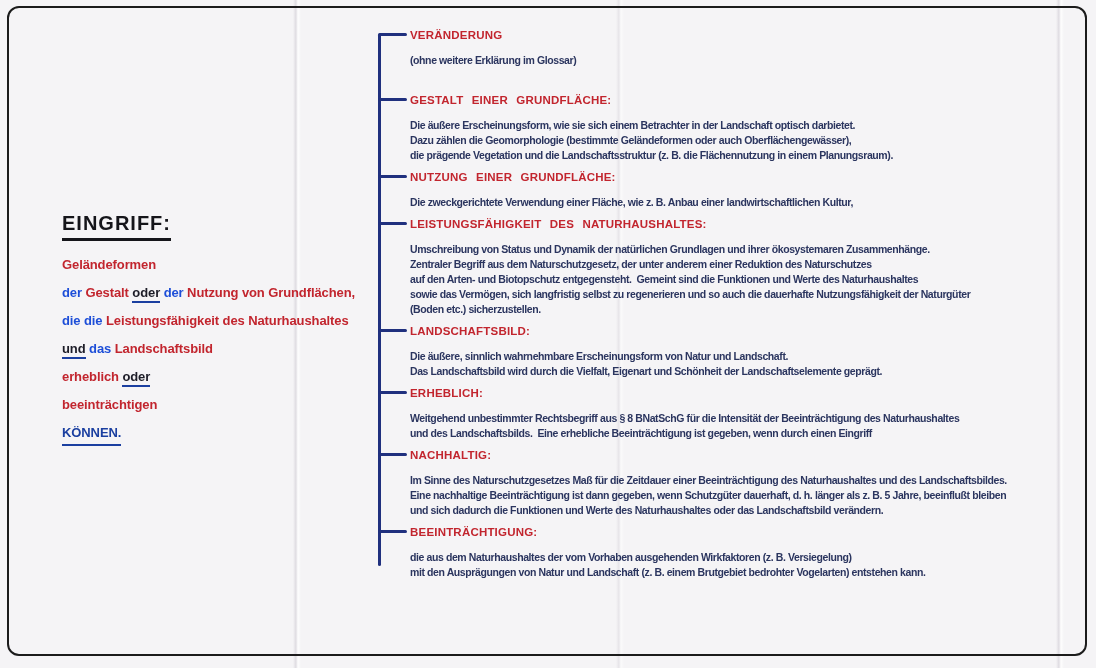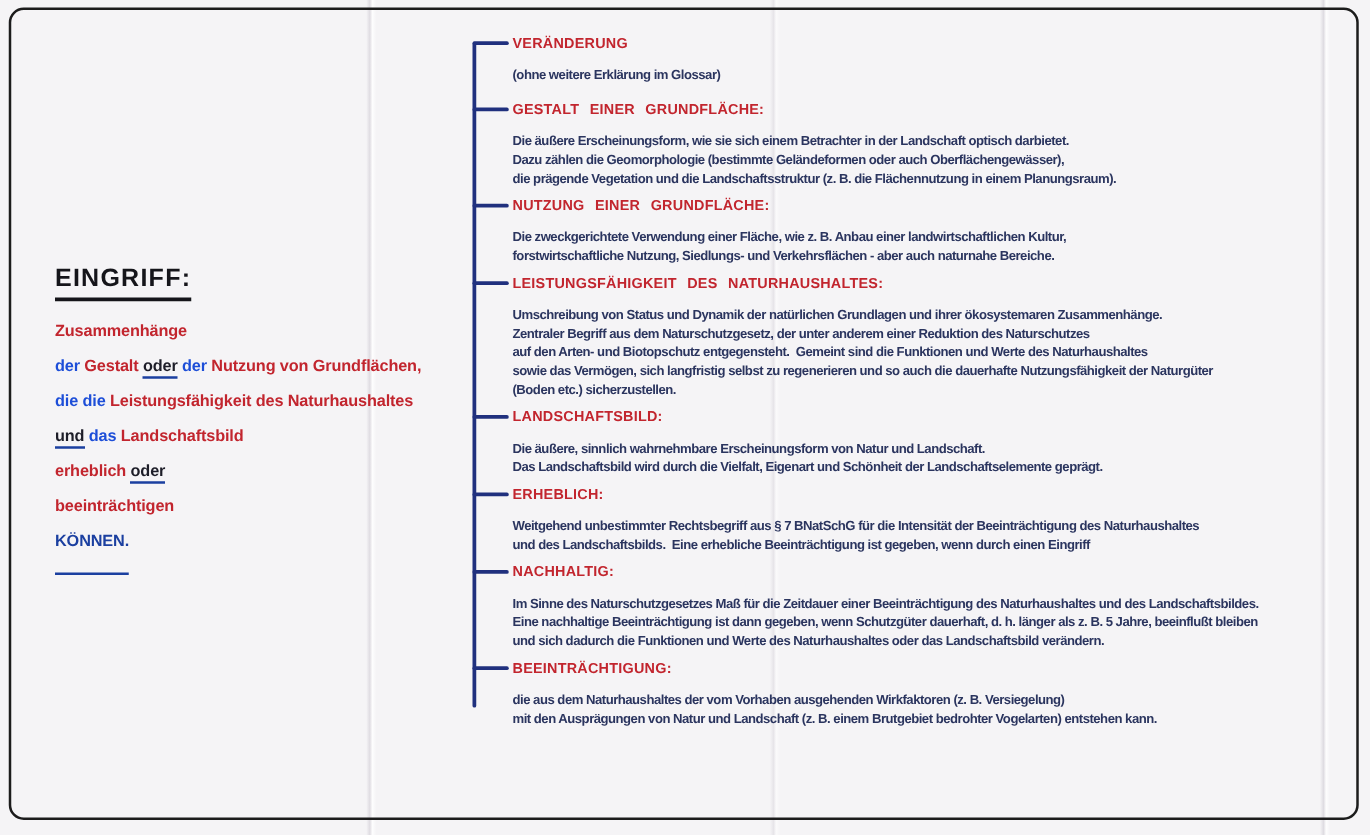--- a/index.html
+++ b/index.html
@@ -15,45 +15,45 @@
   }
   .crease {
     position:absolute; top:0; bottom:0; width:8px; pointer-events:none;
     background:linear-gradient(90deg, rgba(135,125,145,0) 0%, rgba(135,125,145,0.20) 35%, rgba(255,255,255,0.85) 62%, rgba(135,125,145,0) 100%);
   }
   .crease-1 { left:293px; }
   .crease-2 { left:616px; opacity:.65; }
   .crease-3 { left:1056px; }
 
   
-  .left-panel { position:absolute; left:44px; top:212px; width:320px; }
+  .left-panel { position:absolute; left:62px; top:212px; width:320px; }
   .title {
     display:inline-block; margin:0 0 16px 0;
     font-size:20px; font-weight:700; color:#15151a; letter-spacing:1px;
     border-bottom:3px solid #15151a; padding-bottom:3px;
   }
   .def-line {
     font-size:13px; font-weight:700; line-height:15px;
     margin-bottom:13px; letter-spacing:-0.1px; white-space:pre;
   }
   .seg-red    { color:#c2252e; }
   .seg-dark   { color:#1d4ed8; }
   .seg-dark-u { color:#1d1d28; border-bottom:2.5px solid #1b3fa0; padding-bottom:1px; }
-  .seg-blue-u { color:#1b3fa0; border-bottom:2.5px solid #1b3fa0; padding-bottom:18px; }
+  .seg-blue-u { color:#1b3fa0; border-bottom:2.5px solid #1b3fa0; padding-bottom:4px; }
 
   
   .glossary {
     position:absolute; left:378px; top:28px; width:705px;
     padding-left:32px; box-sizing:border-box;
   }
   #bracket-bar {
     position:absolute; left:0; width:3px; background:#20307e; border-radius:2px;
   }
   .entry { margin-bottom:7px; }
-  .entry:first-child { margin-bottom:13px; }
+  .entry:first-child { margin-bottom:25px; }
   .term {
     position:relative; color:#c2252e; font-weight:700; font-size:11.5px;
     line-height:14px; letter-spacing:0.2px; word-spacing:5px; margin-bottom:11px;
   }
   .tick {
     position:absolute; left:-32px; top:5px; width:29px; height:3px;
     background:#20307e; border-radius:2px;
   }
   .g-line {
     color:#2b355f; font-weight:700; font-size:10.5px; line-height:15px;
@@ -65,21 +65,21 @@
 
 <div>
   <div class="crease crease-1"></div>
   <div class="crease crease-2"></div>
   <div class="crease crease-3"></div>
   <div class="page-border"></div>
 
   <div class="left-panel">
     <h1 class="title">EINGRIFF:</h1>
     <div id="left-lines">
-        <div class="def-line"><span class="seg-red">Zusammenhänge</span></div>
+        <div class="def-line"><span class="seg-red">Geländeformen</span></div>
         <div class="def-line"><span class="seg-dark">der </span><span class="seg-red">Gestalt</span><span class="seg-dark"> </span><span class="seg-dark-u">oder</span><span class="seg-dark"> der </span><span class="seg-red">Nutzung von Grundflächen,</span></div>
         <div class="def-line"><span class="seg-dark">die die </span><span class="seg-red">Leistungsfähigkeit des Naturhaushaltes</span></div>
         <div class="def-line"><span class="seg-dark-u">und</span><span class="seg-dark"> das </span><span class="seg-red">Landschaftsbild</span></div>
         <div class="def-line"><span class="seg-red">erheblich</span><span class="seg-dark"> </span><span class="seg-dark-u">oder</span></div>
         <div class="def-line"><span class="seg-red">beeinträchtigen</span></div>
         <div class="def-line"><span class="seg-blue-u">KÖNNEN.</span></div>
       </div>
   </div>
 
   <div class="glossary" id="glossary">
@@ -91,38 +91,37 @@
         </div>
         <div class="entry">
           <div class="term"><span class="tick"></span><span>GESTALT EINER GRUNDFLÄCHE:</span></div>
           <div class="g-line">Die äußere Erscheinungsform, wie sie sich einem Betrachter in der Landschaft optisch darbietet.</div>
           <div class="g-line">Dazu zählen die Geomorphologie (bestimmte Geländeformen oder auch Oberflächengewässer),</div>
           <div class="g-line">die prägende Vegetation und die Landschaftsstruktur (z. B. die Flächennutzung in einem Planungsraum).</div>
         </div>
         <div class="entry">
           <div class="term"><span class="tick"></span><span>NUTZUNG EINER GRUNDFLÄCHE:</span></div>
           <div class="g-line">Die zweckgerichtete Verwendung einer Fläche, wie z. B. Anbau einer landwirtschaftlichen Kultur,</div>
-          <div class="g-line">forstwirtschaftliche Nutzung, Siedlungs- und Verkehrsflächen - aber auch naturnahe Bereiche.</div>
         </div>
         <div class="entry">
           <div class="term"><span class="tick"></span><span>LEISTUNGSFÄHIGKEIT DES NATURHAUSHALTES:</span></div>
           <div class="g-line">Umschreibung von Status und Dynamik der natürlichen Grundlagen und ihrer ökosystemaren Zusammenhänge.</div>
           <div class="g-line">Zentraler Begriff aus dem Naturschutzgesetz, der unter anderem einer Reduktion des Naturschutzes</div>
           <div class="g-line">auf den Arten- und Biotopschutz entgegensteht.  Gemeint sind die Funktionen und Werte des Naturhaushaltes</div>
           <div class="g-line">sowie das Vermögen, sich langfristig selbst zu regenerieren und so auch die dauerhafte Nutzungsfähigkeit der Naturgüter</div>
           <div class="g-line">(Boden etc.) sicherzustellen.</div>
         </div>
         <div class="entry">
           <div class="term"><span class="tick"></span><span>LANDSCHAFTSBILD:</span></div>
           <div class="g-line">Die äußere, sinnlich wahrnehmbare Erscheinungsform von Natur und Landschaft.</div>
           <div class="g-line">Das Landschaftsbild wird durch die Vielfalt, Eigenart und Schönheit der Landschaftselemente geprägt.</div>
         </div>
         <div class="entry">
           <div class="term"><span class="tick"></span><span>ERHEBLICH:</span></div>
-          <div class="g-line">Weitgehend unbestimmter Rechtsbegriff aus § 7 BNatSchG für die Intensität der Beeinträchtigung des Naturhaushaltes</div>
+          <div class="g-line">Weitgehend unbestimmter Rechtsbegriff aus § 8 BNatSchG für die Intensität der Beeinträchtigung des Naturhaushaltes</div>
           <div class="g-line">und des Landschaftsbilds.  Eine erhebliche Beeinträchtigung ist gegeben, wenn durch einen Eingriff</div>
         </div>
         <div class="entry">
           <div class="term"><span class="tick"></span><span>NACHHALTIG:</span></div>
           <div class="g-line">Im Sinne des Naturschutzgesetzes Maß für die Zeitdauer einer Beeinträchtigung des Naturhaushaltes und des Landschaftsbildes.</div>
           <div class="g-line">Eine nachhaltige Beeinträchtigung ist dann gegeben, wenn Schutzgüter dauerhaft, d. h. länger als z. B. 5 Jahre, beeinflußt bleiben</div>
           <div class="g-line">und sich dadurch die Funktionen und Werte des Naturhaushaltes oder das Landschaftsbild verändern.</div>
         </div>
         <div class="entry">
           <div class="term"><span class="tick"></span><span>BEEINTRÄCHTIGUNG:</span></div>

